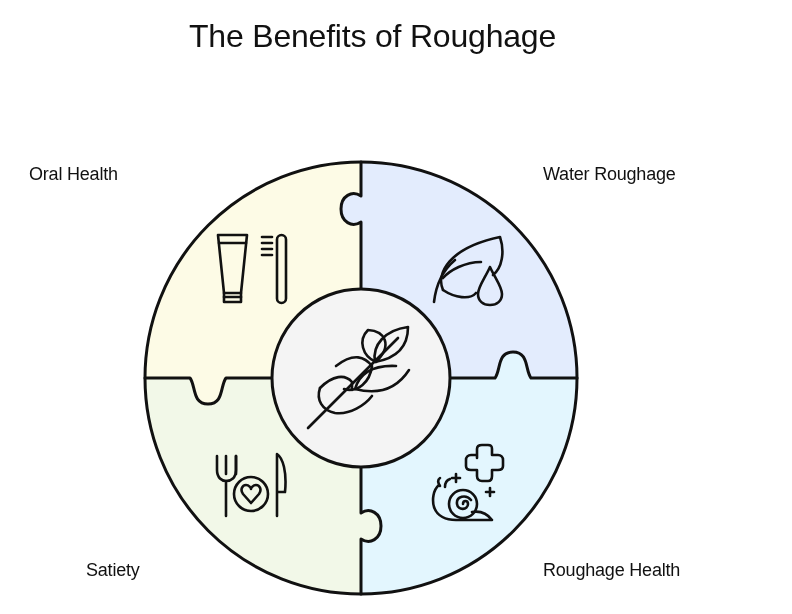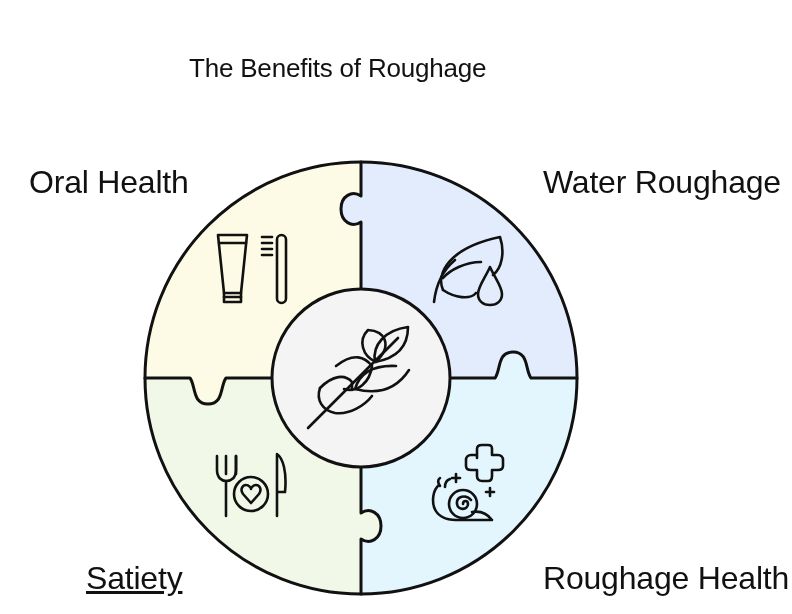--- a/index.html
+++ b/index.html
@@ -1,22 +1,22 @@
 <!DOCTYPE html>
 <html><head>
   <meta charset="utf-8">
   <style>
     html, body { margin: 0; padding: 0; background: #ffffff; }
     body { width: 792px; height: 614px; position: relative; overflow: hidden;
            font-family: "Liberation Sans", "DejaVu Sans", sans-serif; color: #111; }
-    .title { position: absolute; left: 189px; top: 18px; font-size: 26px; letter-spacing: -0.2px; white-space: nowrap; margin-top: 35px; }
-    .label { position: absolute; font-size: 32px; white-space: nowrap; letter-spacing: -0.2px; }
+    .title { position: absolute; left: 189px; top: 18px; font-size: 32px; letter-spacing: -0.2px; white-space: nowrap; }
+    .label { position: absolute; font-size: 18px; white-space: nowrap; letter-spacing: -0.2px; }
     #lbl-oral { left: 29px; top: 164px; }
     #lbl-water { left: 543px; top: 164px; }
-    #lbl-satiety { left: 86px; top: 560px; text-decoration: underline; }
+    #lbl-satiety { left: 86px; top: 560px; }
     #lbl-digest { left: 543px; top: 560px; }
     svg.diagram { position: absolute; left: 0; top: 0; }
     .stroke { fill: none; stroke: #111; stroke-width: 3; stroke-linecap: round; stroke-linejoin: round; }
     .icon { fill: none; stroke: #111; stroke-width: 2.6; stroke-linecap: round; stroke-linejoin: round; }
   </style>
 </head>
 <body>
 
 <div class="title">The Benefits of Roughage</div>
 

